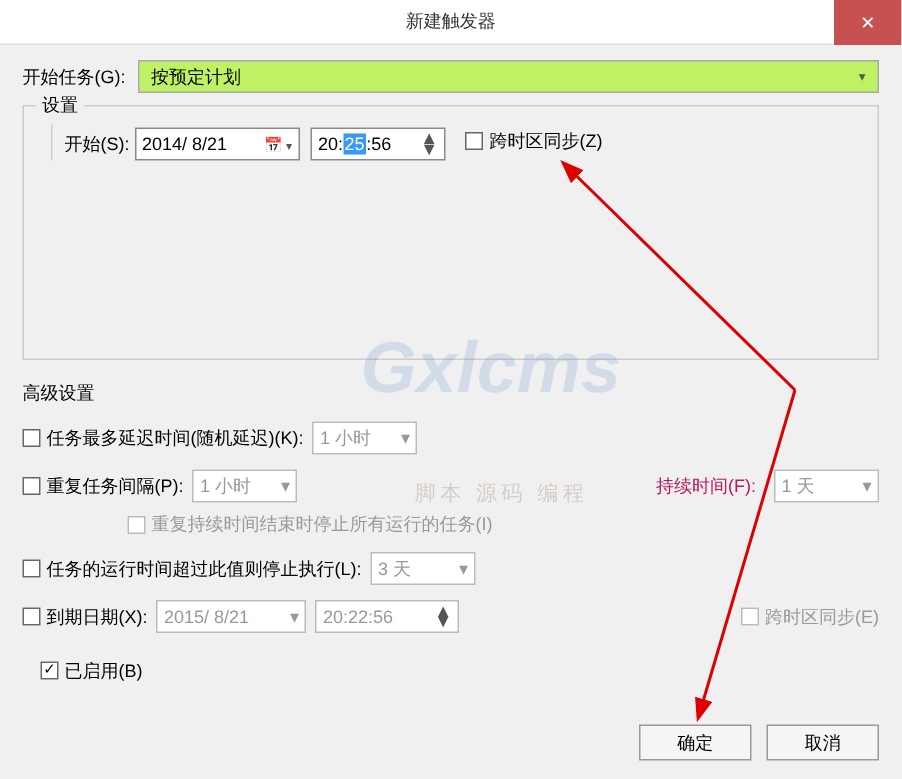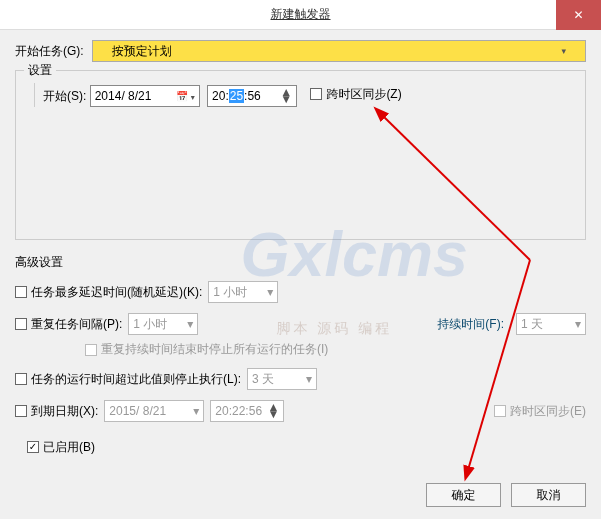--- a/index.html
+++ b/index.html
@@ -1,23 +1,23 @@
 <!DOCTYPE html>
 <html><head>
 <meta charset="utf-8">
 <style>
 * { box-sizing: border-box; margin: 0; padding: 0; font-family: "Microsoft YaHei", sans-serif; font-size: 12px; }
 body { background: #f0f0f0; width: 601px; height: 519px; position: relative; }
 .titlebar { background: #fff; height: 30px; display: flex; align-items: center; justify-content: center; position: relative; border-bottom: 1px solid #ddd; }
-.titlebar .title { color: #333; text-decoration: underline; }
+.titlebar .title { color: #333; }
 .close-btn { position: absolute; right: 0; top: 0; width: 45px; height: 30px; background: #c75050; color: #fff; display: flex; align-items: center; justify-content: center; font-size: 14px; cursor: pointer; }
 .content { padding: 10px 15px; background: #f0f0f0; }
 .row { display: flex; align-items: center; margin-bottom: 8px; }
 .label { margin-right: 8px; }
-.dropdown { flex: 1; height: 22px; border: 1px solid #aaa; background: #fde047; padding: 2px 19px; display: flex; align-items: center; justify-content: space-between; }
+.dropdown { flex: 1; height: 22px; border: 1px solid #aaa; background: #bef264; padding: 2px 8px; display: flex; align-items: center; justify-content: space-between; }
 .dropdown .arrow { font-size: 9px; color: #555; }
 .fieldset { border: 1px solid #ccc; margin-top: 4px; padding: 12px 10px 10px; position: relative; background: #f0f0f0; }
 .fieldset-label { position: absolute; top: -9px; left: 8px; background: #f0f0f0; padding: 0 4px; }
 .settings-body { display: flex; }
 .radio-col { width: 90px; padding-left: 6px; }
 .radio-item { display: flex; align-items: center; margin-bottom: 12px; }
 .radio { width: 12px; height: 12px; border: 1px solid #666; border-radius: 50%; margin-right: 6px; display: flex; align-items: center; justify-content: center; }
 .radio.checked::after { content: ""; width: 6px; height: 6px; background: #333; border-radius: 50%; }
 .vr { width: 1px; background: #ccc; margin: 0 8px; align-self: stretch; }
 .start-panel { flex: 1; padding-top: 2px; }
@@ -32,26 +32,26 @@
 .checkbox.checked::after { content: "✓"; font-size: 10px; line-height: 10px; }
 .sync-cb { margin-left: 10px; display: inline-flex; align-items: center; }
 .adv-section { margin-top: 14px; }
 .adv-title { margin-bottom: 10px; }
 .adv-row { display: flex; align-items: center; margin-bottom: 10px; min-height: 22px; }
 .adv-row .cb-label { display: flex; align-items: center; }
 .small-select { width: 70px; margin-left: 6px; justify-content: space-between; gap: 12px; }
 .small-select.disabled, .disabled { color: #999; border-color: #bbb; }
 .subline { margin-left: 22px; color: #999; display: flex; align-items: center; margin-top: -4px; margin-bottom: 10px; padding-left: 48px; }
 .subline .checkbox { border-color: #bbb; }
-.dur-label { margin-left: auto; margin-right: 6px; color: #0c4a6e; }
+.dur-label { margin-left: auto; margin-right: 6px; color: #be185d; }
 .expire-date { width: 100px; margin-left: 6px; color: #999; border-color: #bbb; justify-content: space-between; gap: 24px; }
-.expire-time { width: 74px; margin-left: 6px; color: #999; border-color: #bbb; justify-content: space-between; }
+.expire-time { width: 96px; margin-left: 6px; color: #999; border-color: #bbb; justify-content: space-between; }
 .footer { position: absolute; bottom: 12px; right: 15px; display: flex; gap: 10px; }
 .btn { width: 75px; height: 24px; border: 1px solid #999; background: #f5f5f5; display: flex; align-items: center; justify-content: center; cursor: pointer; }
-.watermark { position: absolute; top: 42%; left: 40%; font-size: 63px; color: rgba(80,130,200,0.18); font-weight: bold; font-style: italic; pointer-events: none; }
+.watermark { position: absolute; top: 42%; left: 40%; font-size: 48px; color: rgba(80,130,200,0.18); font-weight: bold; font-style: italic; pointer-events: none; }
 .watermark-sub { position: absolute; top: 54%; left: 46%; font-size: 14px; color: rgba(140,100,80,0.25); pointer-events: none; letter-spacing: 3px; margin-top: 40px; }
 svg.arrows { position: absolute; top: 0; left: 0; pointer-events: none; }
 </style>
 </head>
 <body>
 
 <div class="titlebar">
   <span class="title">新建触发器</span>
   <div class="close-btn">
     <span>✕</span>

